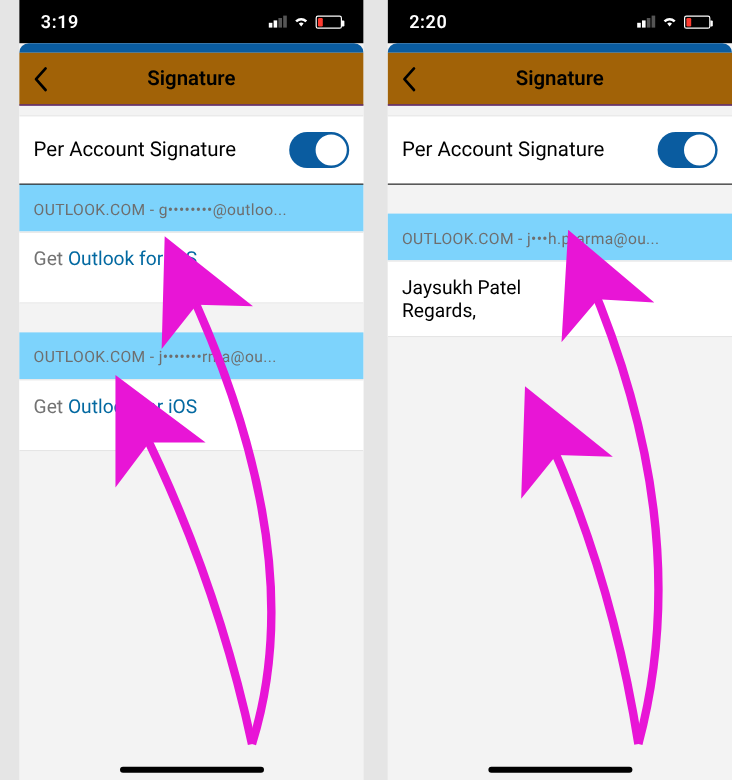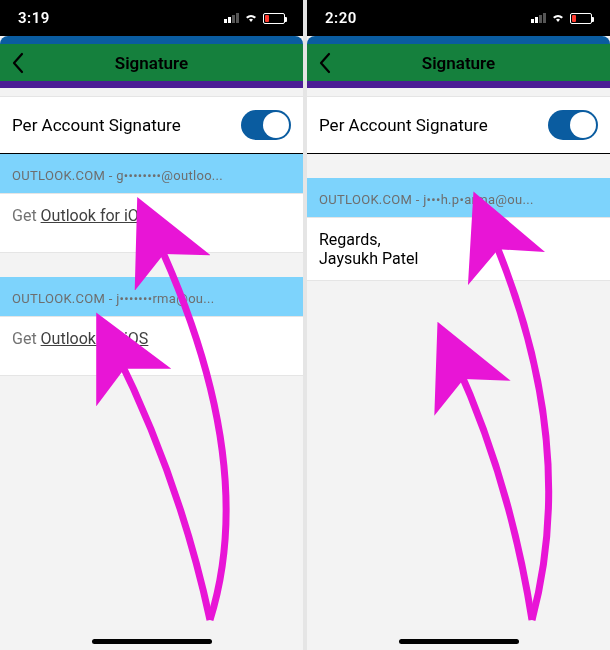--- a/index.html
+++ b/index.html
@@ -12,20 +12,21 @@
     gap: 4px;
     position: relative;
     overflow: hidden;
   }
   .phone {
     width: 303px;
     height: 650px;
     background: #f3f3f3;
     position: relative;
     overflow: hidden;
+    margin-left: 16px;
   }
   .status-bar {
     height: 36px;
     background: #000;
     color: #fff;
     display: flex;
     align-items: center;
     justify-content: space-between;
     padding: 0 18px;
     font-size: 15px;
@@ -65,26 +66,26 @@
     border-radius:1px;
   }
   .blue-strip {
     height: 8px;
     background: #0a5ca0;
     border-top-left-radius: 12px;
     border-top-right-radius: 12px;
     margin: 0 0 0 0;
   }
   .nav-bar {
-    background: #15803d;
+    background: #a16207;
     height: 44px;
     display: flex;
     align-items: center;
     position: relative;
-    border-bottom: 7px solid #4c1d95;
+    border-bottom: 1px solid #4c1d95;
   }
   .back-btn {
     position:absolute;
     left: 10px;
     top: 0;
     bottom: 0;
     display:flex;
     align-items:center;
     font-size: 24px;
     color:#000;
@@ -137,21 +138,21 @@
   .sig-body {
     background:#fff;
     border-top:1px solid #e5e5e5;
     border-bottom:1px solid #e5e5e5;
     padding: 12px;
     font-size: 16px;
     color:#000;
     min-height: 60px;
   }
   .sig-body .prefix { color:#737373; }
-  .sig-body .link { color:#404040; text-decoration: underline; }
+  .sig-body .link { color:#0369a1; }
   .sig-body .line { display:block; }
   .gap { height: 24px; background:#f3f3f3; }
   .home-indicator {
     position:absolute;
     bottom: 6px;
     left: 50%;
     transform: translateX(-50%);
     width: 120px;
     height: 5px;
     background:#000;
@@ -247,22 +248,22 @@
   <div class="spacer-above-toggle"></div>
   <div class="row">
     <span>Per Account Signature</span>
     <span class="toggle"></span>
   </div>
 
   <div class="gap"></div>
 
   <div class="section-header">OUTLOOK.COM - j•••h.p•arma@ou...</div>
   <div class="sig-body">
+    <span class="line">Jaysukh Patel</span>
     <span class="line">Regards,</span>
-    <span class="line">Jaysukh Patel</span>
   </div>
 
   <div class="home-indicator"></div>
 </div>
 
 <svg class="overlay-arrows" width="610" height="650">
   <defs>
     <marker id="arrowhead" markerWidth="12" markerHeight="12" refX="6" refY="6" orient="auto">
       <path d="M0,0 L12,6 L0,12 L3,6 Z" fill="#e815d6"></path>
     </marker>

